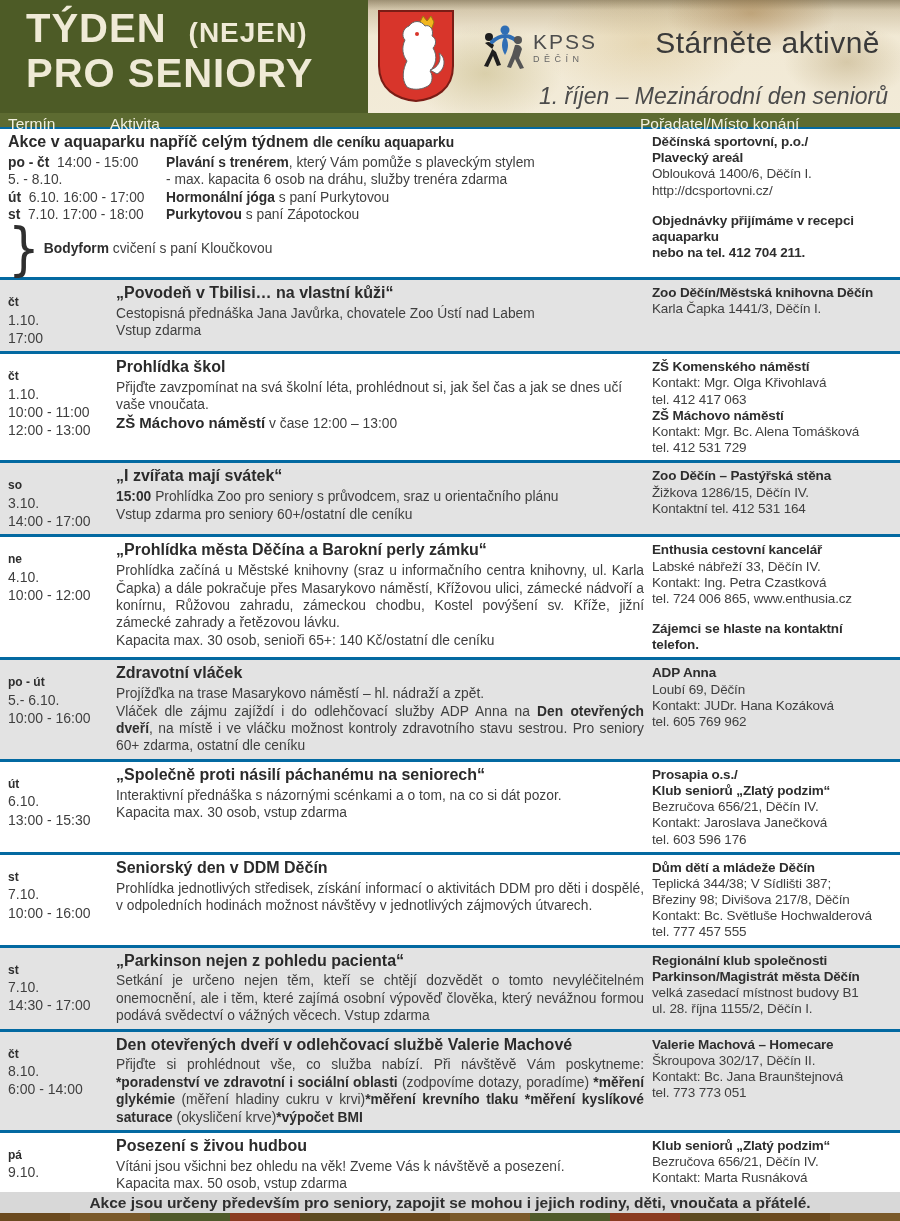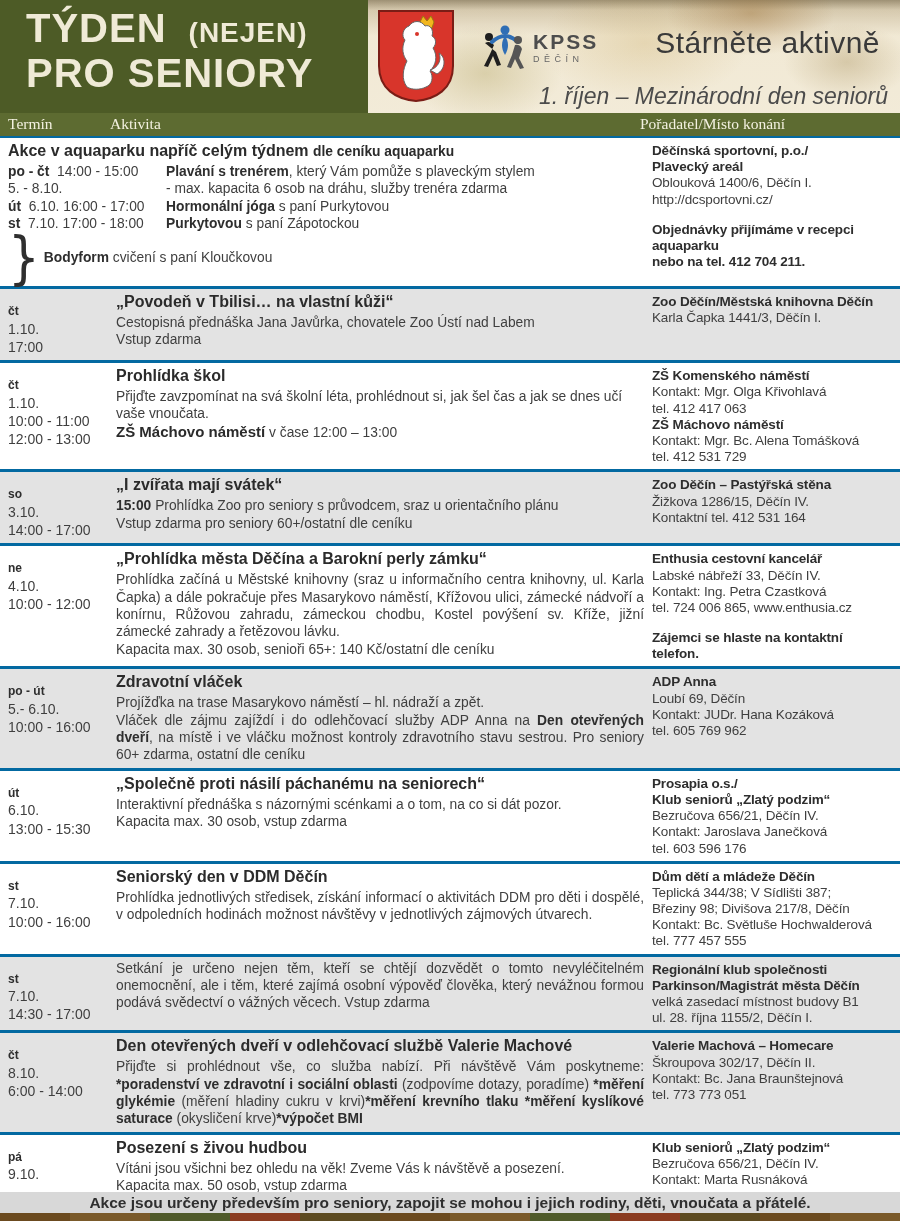--- a/index.html
+++ b/index.html
@@ -24,26 +24,26 @@
     background-image:
       radial-gradient(ellipse 120px 60px at 72% 12%, rgba(146,96,30,.38), transparent 70%),
       radial-gradient(ellipse 110px 70px at 22% 65%, rgba(156,138,58,.28), transparent 70%),
       radial-gradient(ellipse 150px 85px at 52% 38%, rgba(186,146,58,.22), transparent 70%),
       radial-gradient(ellipse 90px 55px at 90% 55%, rgba(136,106,40,.26), transparent 70%),
       linear-gradient(180deg, rgba(76,58,22,.5) 0px, rgba(118,90,40,.22) 10px, rgba(255,255,255,0) 36px),
       linear-gradient(rgba(250,247,238,.45), rgba(250,247,238,.55));
   }
   .crest{ position:absolute; left:8px; top:8px; }
   .kpss{ position:absolute; left:112px; top:24px; display:flex; align-items:center; gap:5px; }
-  .kpss-text .k1{ font-size:21px; font-weight:bold; color:#4d4d4d; letter-spacing:2px; line-height:1; }
+  .kpss-text .k1{ font-size:21px; font-weight:normal; color:#4d4d4d; letter-spacing:2px; line-height:1; }
   .kpss-text .k2{ font-size:9px; color:#666; letter-spacing:4.5px; margin-top:2px; }
   .slogan{ position:absolute; right:20px; top:26px; font-size:30px; color:#3a3a3a; letter-spacing:.5px; }
   .subtitle{ position:absolute; right:12px; bottom:3px; font-size:23px; font-style:italic; color:#4b4b4b; }
   
-  .thead{ height:23px; flex:none; background:#5d6b31; position:relative; color:#f3f1e0; font-size:15.5px;font-family:Liberation Serif, serif; }
+  .thead{ height:14px; flex:none; background:#5d6b31; position:relative; color:#f3f1e0; font-size:15.5px; }
   .thead span{ position:absolute; top:2px; }
   .th-termin{ left:8px; }
   .th-aktivita{ left:110px; }
   .th-poradatel{ left:640px; }
   
   .rows{ flex:1; display:flex; flex-direction:column; gap:3px; padding-top:2px; overflow:hidden; }
   .row{
     display:grid; grid-template-columns:100px 528px 1fr; column-gap:8px;
     padding:3px 14px 4px 8px; background:#fff;
   }
@@ -287,20 +287,21 @@
           <div><span>tel. 777 457 555</span></div>
         </div>
       </div>
       <div class="row gray">
         <div class="col-term">
           <div class="term-day">st</div>
           <div class="term-rest">7.10.</div>
           <div class="term-rest">14:30 - 17:00</div>
         </div>
         <div class="col-act">
+          <div class="act-title"><span>„Parkinson nejen z pohledu pacienta“</span></div>
           <div class="j"><span>Setkání je určeno nejen těm, kteří se chtějí dozvědět o tomto nevyléčitelném onemocnění, ale i těm, které zajímá osobní výpověď člověka, který nevážnou formou podává svědectví o vážných věcech. Vstup zdarma</span></div>
         </div>
         <div class="col-org">
           <div><span class="sb">Regionální klub společnosti</span></div>
           <div><span class="sb">Parkinson/Magistrát města Děčín</span></div>
           <div><span>velká zasedací místnost budovy B1</span></div>
           <div><span>ul. 28. října 1155/2, Děčín I.</span></div>
         </div>
       </div>
       <div class="row gray">

